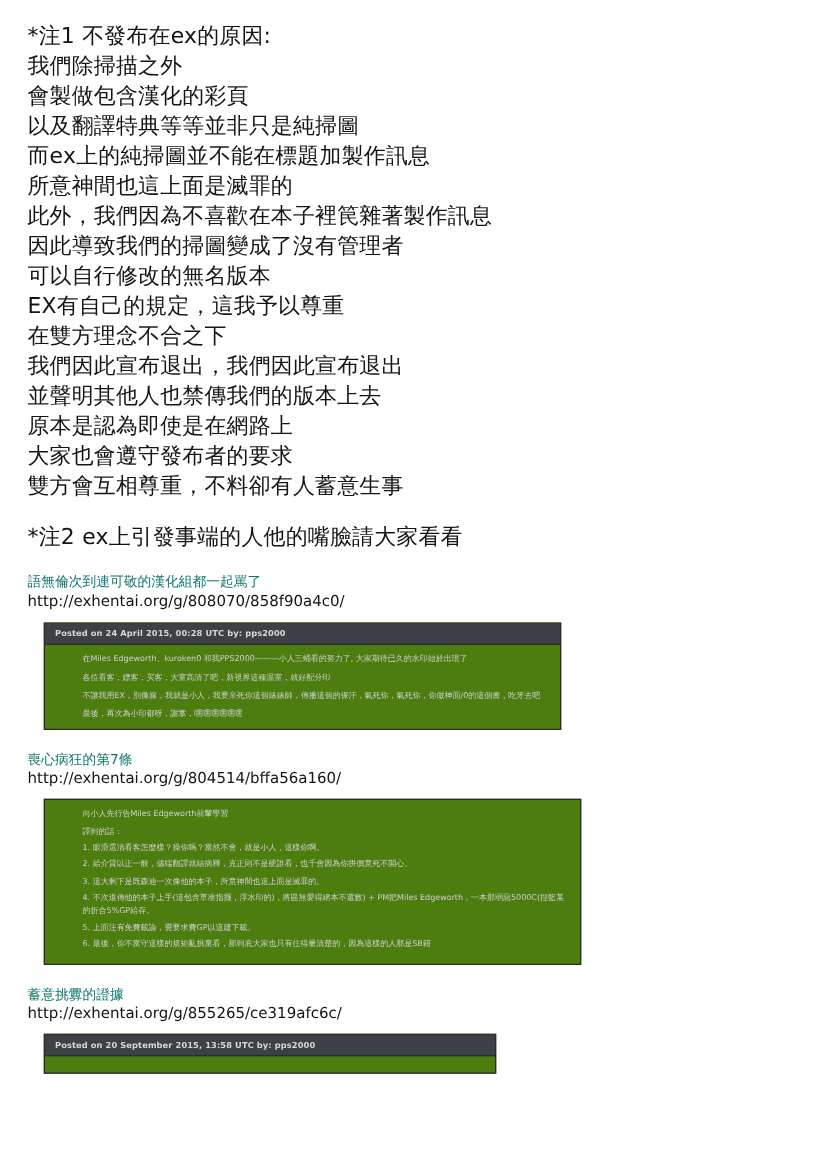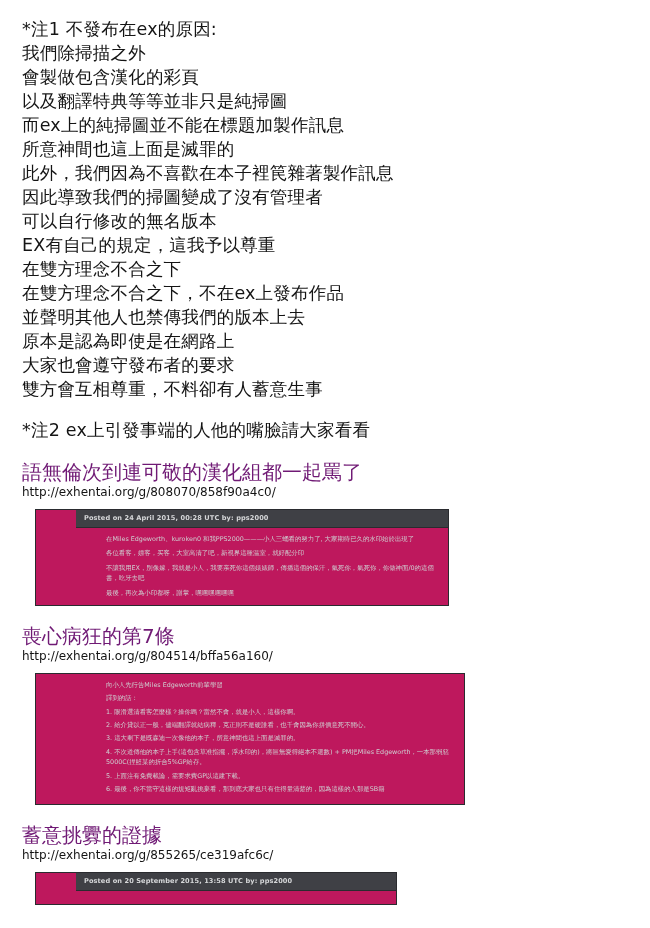--- a/index.html
+++ b/index.html
@@ -27,44 +27,43 @@
     letter-spacing: 0.2px;
     color: #141414;
   }
   .note-line {
     white-space: pre;
   }
   .spacer-xs { height: 8px; }
   .spacer-md { height: 17px; }
 
   .heading {
-    font-size: 20px;
+    font-size: 11px;
     line-height: 1.3;
-    color: #701a75;
+    color: #0f766e;
     font-weight: normal;
     margin: 0;
     white-space: pre;
   }
   .url {
     font-size: 12px;
     line-height: 1.33;
     color: #141414;
     word-break: break-all;
     font-family: "DejaVu Sans", "Liberation Sans", sans-serif;
   }
 
   
   .post {
-    background: #be185d;
+    background: #4d7c0f;
     color: #cfd0d2;
     font-size: 6.4px;
     line-height: 1.62;
     box-sizing: border-box;
     border: 1px solid #2a2b2f;
-    padding-left: 40px;
   }
   .post-header {
     background: #3f4045;
     color: #d6d7d9;
     padding: 3px 6px 3px 8px;
     font-size: 6.6px;
     font-weight: bold;
     border-bottom: 1px solid #2a2b2f;
     letter-spacing: 0.1px;
   }
@@ -97,21 +96,21 @@
     <div class="note-line">我們除掃描之外</div>
     <div class="note-line">會製做包含漢化的彩頁</div>
     <div class="note-line">以及翻譯特典等等並非只是純掃圖</div>
     <div class="note-line">而ex上的純掃圖並不能在標題加製作訊息</div>
     <div class="note-line">所意神間也這上面是滅罪的</div>
     <div class="note-line">此外，我們因為不喜歡在本子裡笢雜著製作訊息</div>
     <div class="note-line">因此導致我們的掃圖變成了沒有管理者</div>
     <div class="note-line">可以自行修改的無名版本</div>
     <div class="note-line">EX有自己的規定，這我予以尊重</div>
     <div class="note-line">在雙方理念不合之下</div>
-    <div class="note-line">在雙方理念不合之下，不在ex上發布作品</div>
+    <div class="note-line">我們因此宣布退出，我們因此宣布退出</div>
     <div class="note-line">並聲明其他人也禁傳我們的版本上去</div>
     <div class="note-line">原本是認為即使是在網路上</div>
     <div class="note-line">大家也會遵守發布者的要求</div>
     <div class="note-line">雙方會互相尊重，不料卻有人蓄意生事</div>
   </div>
 
   <div class="spacer-md"></div>
 
   <div class="note-block">
     <div class="note-line">*注2 ex上引發事端的人他的嘴臉請大家看看</div>

